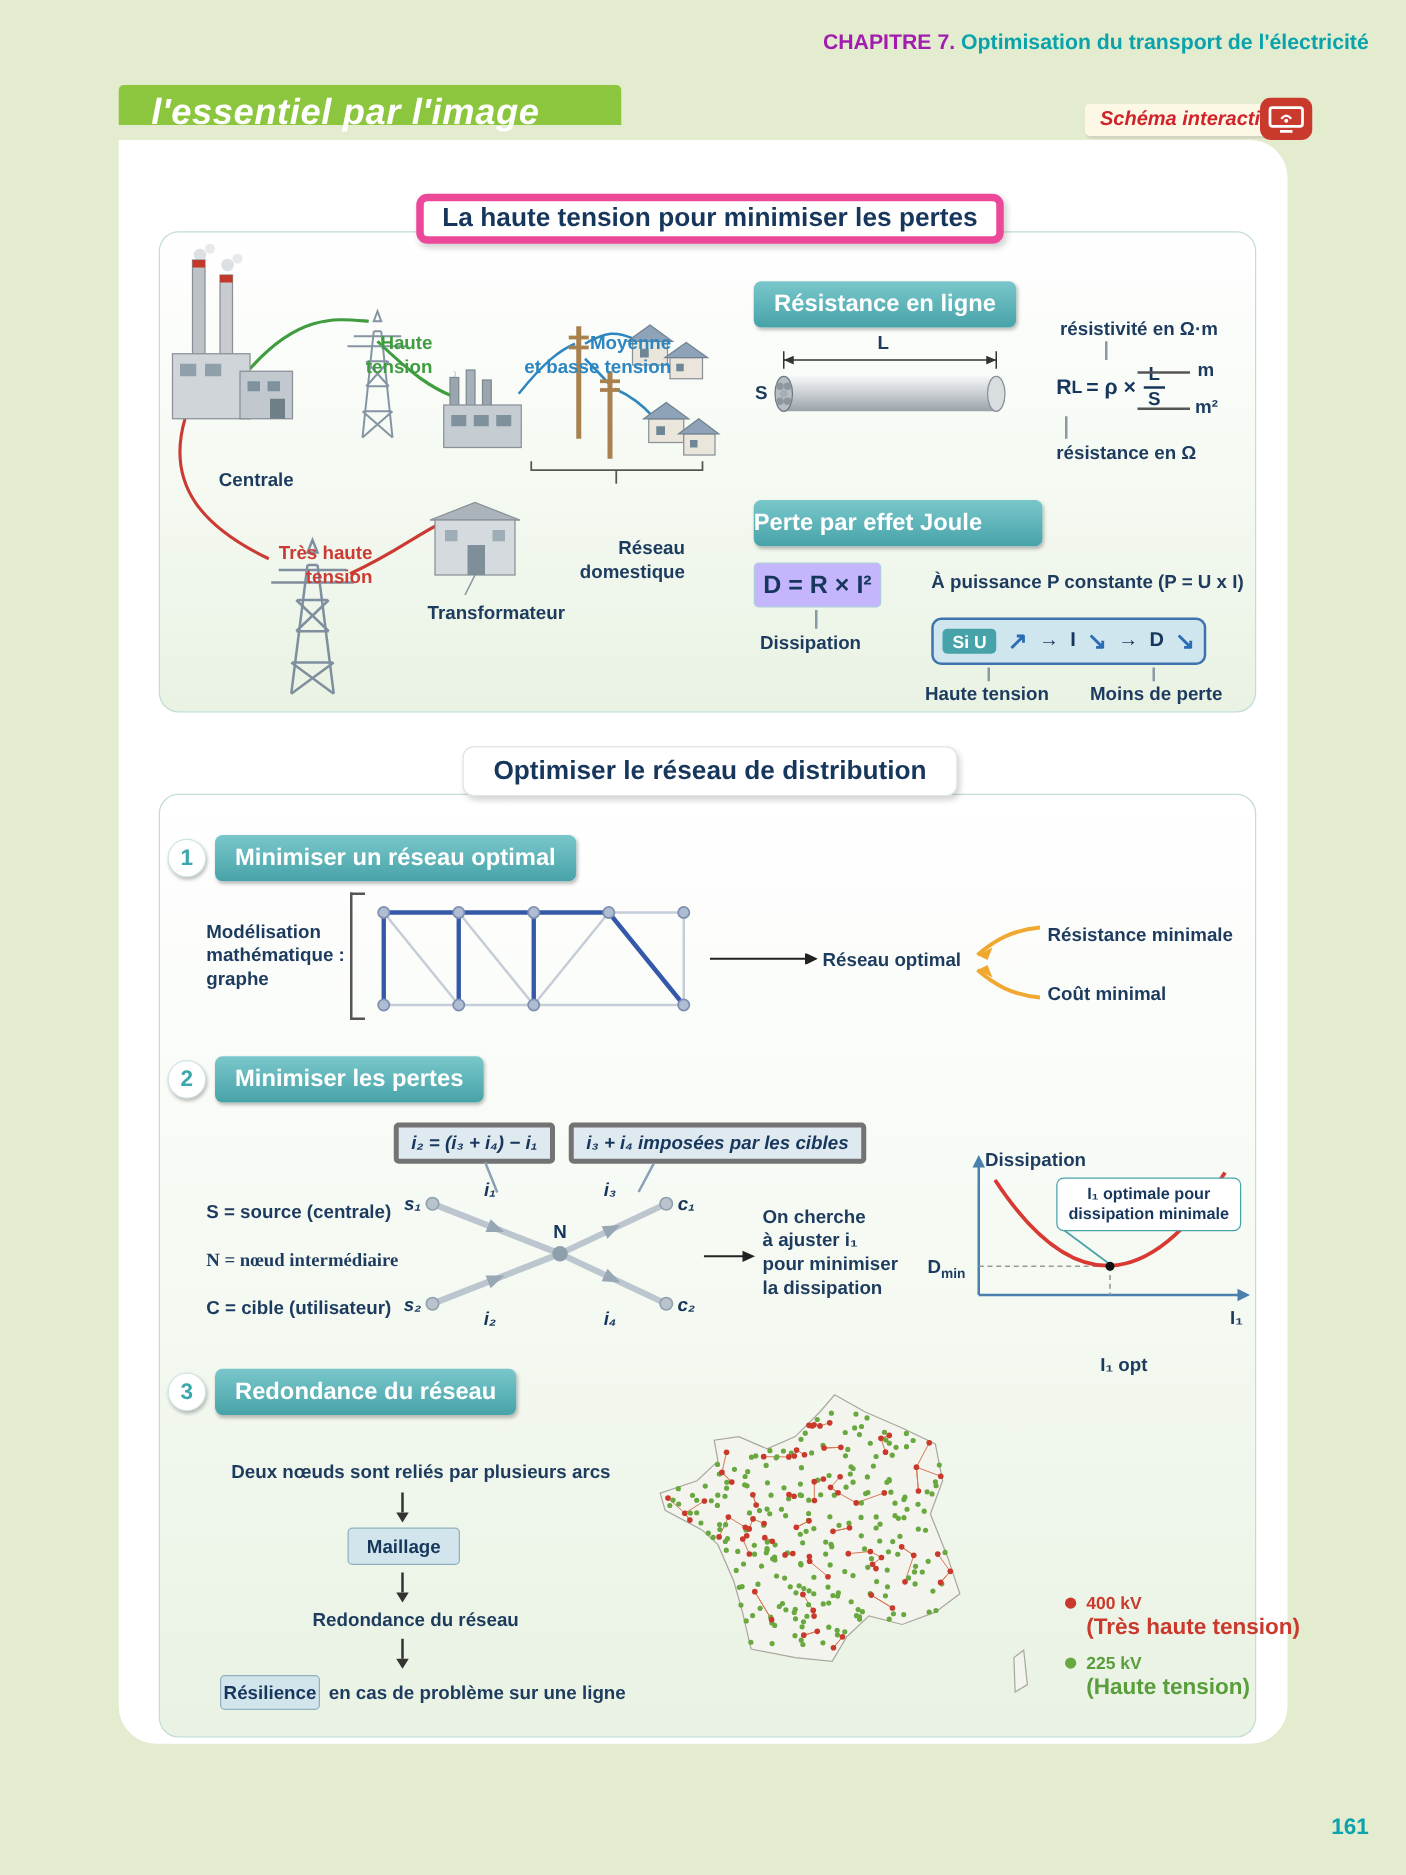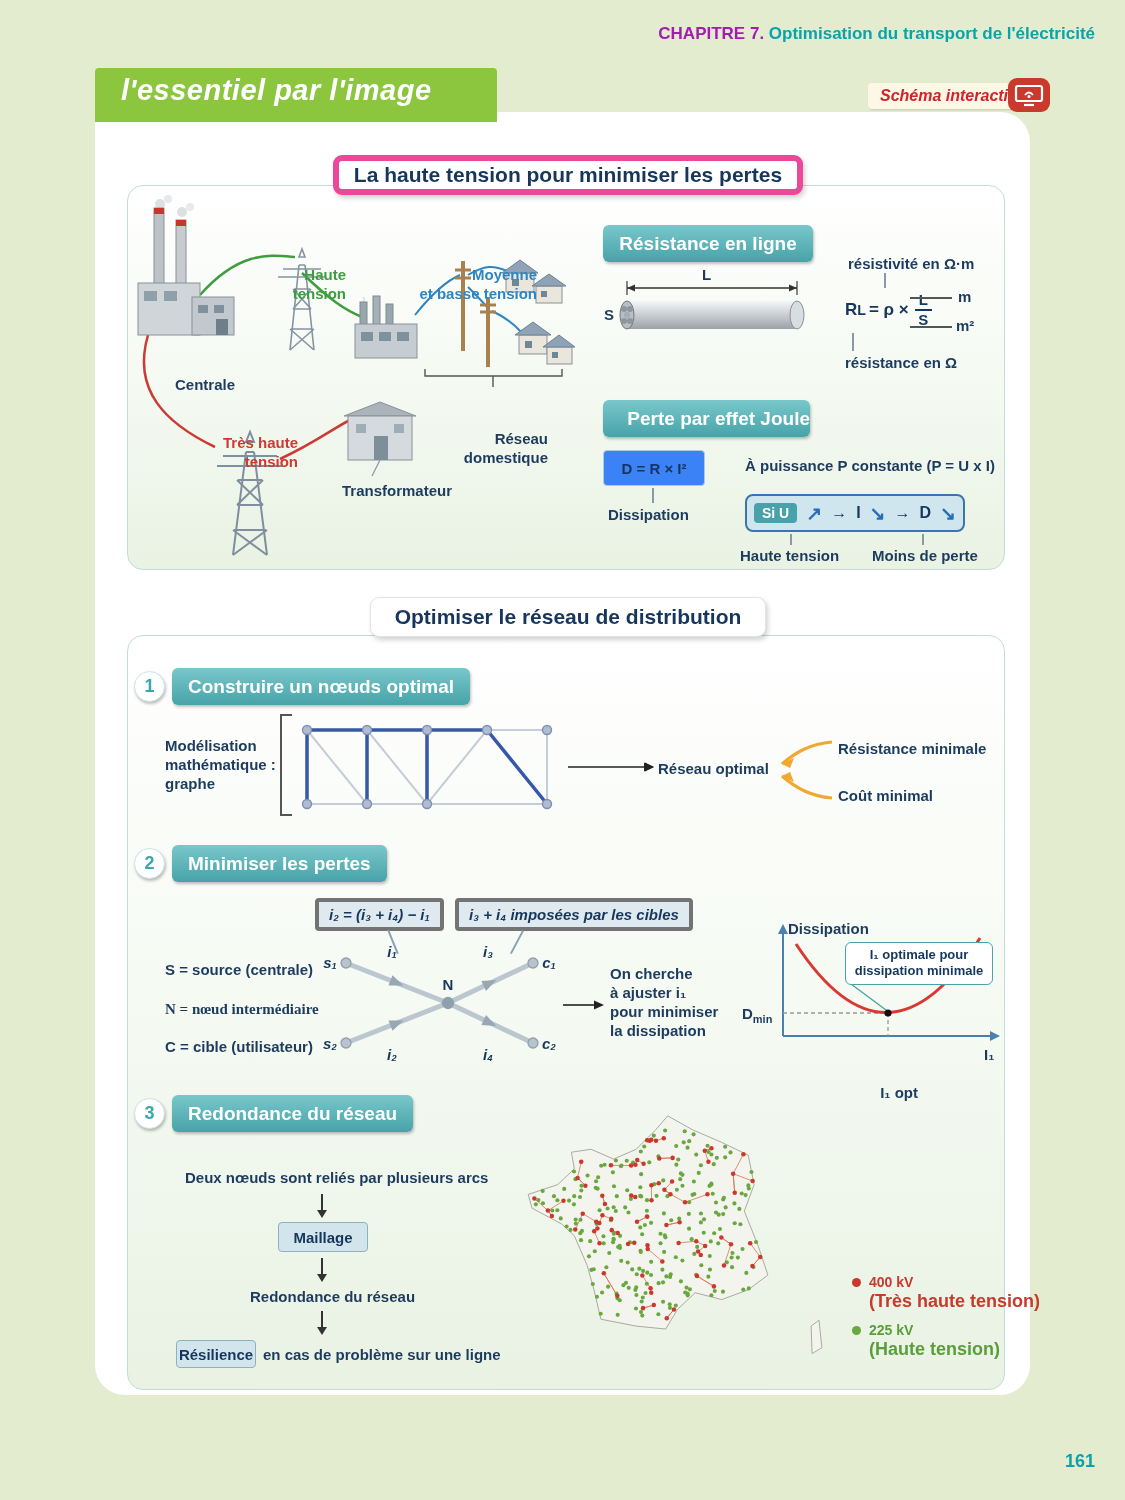--- a/index.html
+++ b/index.html
@@ -9,43 +9,43 @@
   .lbl { position:absolute; font-weight:bold; color:#1c3b5e; font-size:15px; line-height:1.25; }
   .center { text-align:right;margin-top:38px; }
   .green-t { color:#3f9c3f; }
   .blue-t { color:#2e86c1; }
   .red-t { color:#cc3b33; }
   .teal-t { color:#0aa3ac; }
   .gray-t { color:#a21caf; }
 
   .white-box { position:absolute; left:95px; top:112px; width:935px; height:1283px;
                background:#ffffff; border-radius:0 30px 30px 30px; }
-  .banner { position:absolute; left:95px; top:68px; width:402px; height:54px; background:#8cc63e;
+  .banner { position:absolute; left:95px; top:68px; width:402px; height:32px; background:#8cc63e;
             color:#fff; font-weight:bold; font-style:italic; font-size:29px; line-height:44px;
             padding-left:26px; letter-spacing:0.5px; border-radius:4px 4px 0 0; }
   .chapter { position:absolute; top:24px; right:30px; font-size:17px; font-weight:bold; }
   .interactif { position:absolute; left:868px; top:83px; height:26px; background:#fdf7e6;
                 border-radius:4px; padding:0 12px; color:#d0232a; font-weight:bold; font-style:italic;
                 font-size:16px; line-height:26px; box-shadow:1px 1px 2px rgba(0,0,0,.15); }
   .interactif-icon { position:absolute; left:1008px; top:78px; }
 
   .panel { position:absolute; border:1.5px solid #c2ddd4; border-radius:16px;
            background:linear-gradient(180deg,#ffffff 0%, #f4f9f1 55%, #e9f2e3 100%); }
   .titlebox { position:absolute; background:#fff; border:6px solid #ec4899; border-radius:9px;
               box-shadow:2px 3px 5px rgba(0,0,0,.18); color:#16365c; font-weight:bold; font-size:21px;
               display:flex; align-items:center; justify-content:center; z-index:5; }
   .titlebox2 { border:1px solid #e0e4e8; }
   .badge { position:absolute; background:linear-gradient(180deg,#79c7ca,#47a3a9);
            border-radius:6px; color:#fff; font-weight:bold; font-size:19px; height:37px;
            line-height:37px; padding:0 16px; box-shadow:1px 2px 3px rgba(0,0,0,.25); }
   .numcircle { position:absolute; width:31px; height:31px; border-radius:50%; background:#fff;
                border:1px solid #cfe4e6; box-shadow:1px 2px 3px rgba(0,0,0,.25); color:#3aa7ad;
                font-weight:bold; font-size:18px; display:flex; align-items:center; justify-content:center; z-index:4; }
-  .fbox { position:absolute; background:#3b82f6; border:1px solid #b0cbdd; border-radius:4px;
-          color:#16365c; font-weight:bold; font-size:15px; display:flex; align-items:center; justify-content:center; }
+  .fbox { position:absolute; background:#c4b5fd; border:1px solid #b0cbdd; border-radius:4px;
+          color:#16365c; font-weight:bold; font-size:20px; display:flex; align-items:center; justify-content:center; }
   .eqbox { position:absolute; background:#dfe9f0; border:4px solid #737373; border-radius:4px;
            color:#16365c; font-weight:bold; font-style:italic; font-size:15px; padding:4px 10px; }
   .flowbox { position:absolute; background:#d3e5ec; border:1px solid #8fb0bd; border-radius:4px;
              color:#16365c; font-weight:bold; font-size:15px; display:flex; align-items:center; justify-content:center; }
   .ops-box { position:absolute; left:745px; top:494px; width:220px; height:38px; background:#cfe6ef;
              border:2px solid #3e74ad; border-radius:8px; display:flex; align-items:center;
              justify-content:center; gap:9px; }
   .chip { background:#47a3a9; color:#fff; font-weight:bold; font-size:14px; padding:2px 8px; border-radius:4px; }
   .ops-var { color:#16365c; font-weight:bold; font-size:16px; }
   .ops-arrow-diag { color:#2a6db5; font-weight:bold; font-size:19px; }
@@ -260,21 +260,21 @@
       <span class="den">S</span>
     </span>
   </div>
   <div class="conn-h" style="left:910px; top:297px; width:42px;"></div>
   <div class="conn-h" style="left:910px; top:326px; width:42px;"></div>
   <div class="lbl" style="left:958px; top:288px;">m</div>
   <div class="lbl" style="left:956px; top:317px;">m²</div>
   <div class="conn-v" style="left:852px; top:333px; height:18px;"></div>
   <div class="lbl" style="left:845px; top:354px;">résistance en Ω</div>
 
-  <div class="badge" style="left:603px; top:400px; width:207px; text-align:right; padding:0;">Perte par effet Joule</div>
+  <div class="badge" style="left:603px; top:400px; width:231px; text-align:left; padding:0;">Perte par effet Joule</div>
   <div class="fbox" style="left:603px; top:450px; width:102px; height:36px;">D = R × I²</div>
   <div class="conn-v" style="left:652px; top:488px; height:15px;"></div>
   <div class="lbl" style="left:608px; top:506px;">Dissipation</div>
   <div class="lbl" style="left:745px; top:457px;">À puissance P constante (P = U x I)</div>
 
   <div class="ops-box">
     <span class="chip">Si U</span>
     <span class="ops-arrow-diag">↗</span>
     <span class="ops-arrow">→</span>
     <span class="ops-var">I</span>
@@ -285,21 +285,21 @@
   </div>
   <div class="conn-v" style="left:790px; top:534px; height:11px;"></div>
   <div class="conn-v" style="left:922px; top:534px; height:11px;"></div>
   <div class="lbl" style="left:740px; top:547px;">Haute tension</div>
   <div class="lbl" style="left:872px; top:547px;">Moins de perte</div>
 
   <div class="panel" style="left:127px; top:635px; width:878px; height:755px;"></div>
   <div class="titlebox titlebox2" style="left:370px; top:597px; width:396px; height:40px;">Optimiser le réseau de distribution</div>
 
   <div class="numcircle" style="left:134px; top:671px;">1</div>
-  <div class="badge" style="left:172px; top:668px;">Construire un nœuds optimal</div>
+  <div class="badge" style="left:172px; top:668px;">Minimiser un réseau optimal</div>
 
   <div class="lbl" style="left:165px; top:736px; line-height:19px;">
     <div>Modélisation</div>
     <div>mathématique :</div>
     <div>graphe</div>
   </div>
   <div class="bracket" style="left:280px; top:714px; height:102px;"></div>
 
   <svg class="abs" style="left:292px; top:712px;" width="280" height="105" viewBox="0 0 280 105">
     <g stroke="#c5cdd9" stroke-width="2">

